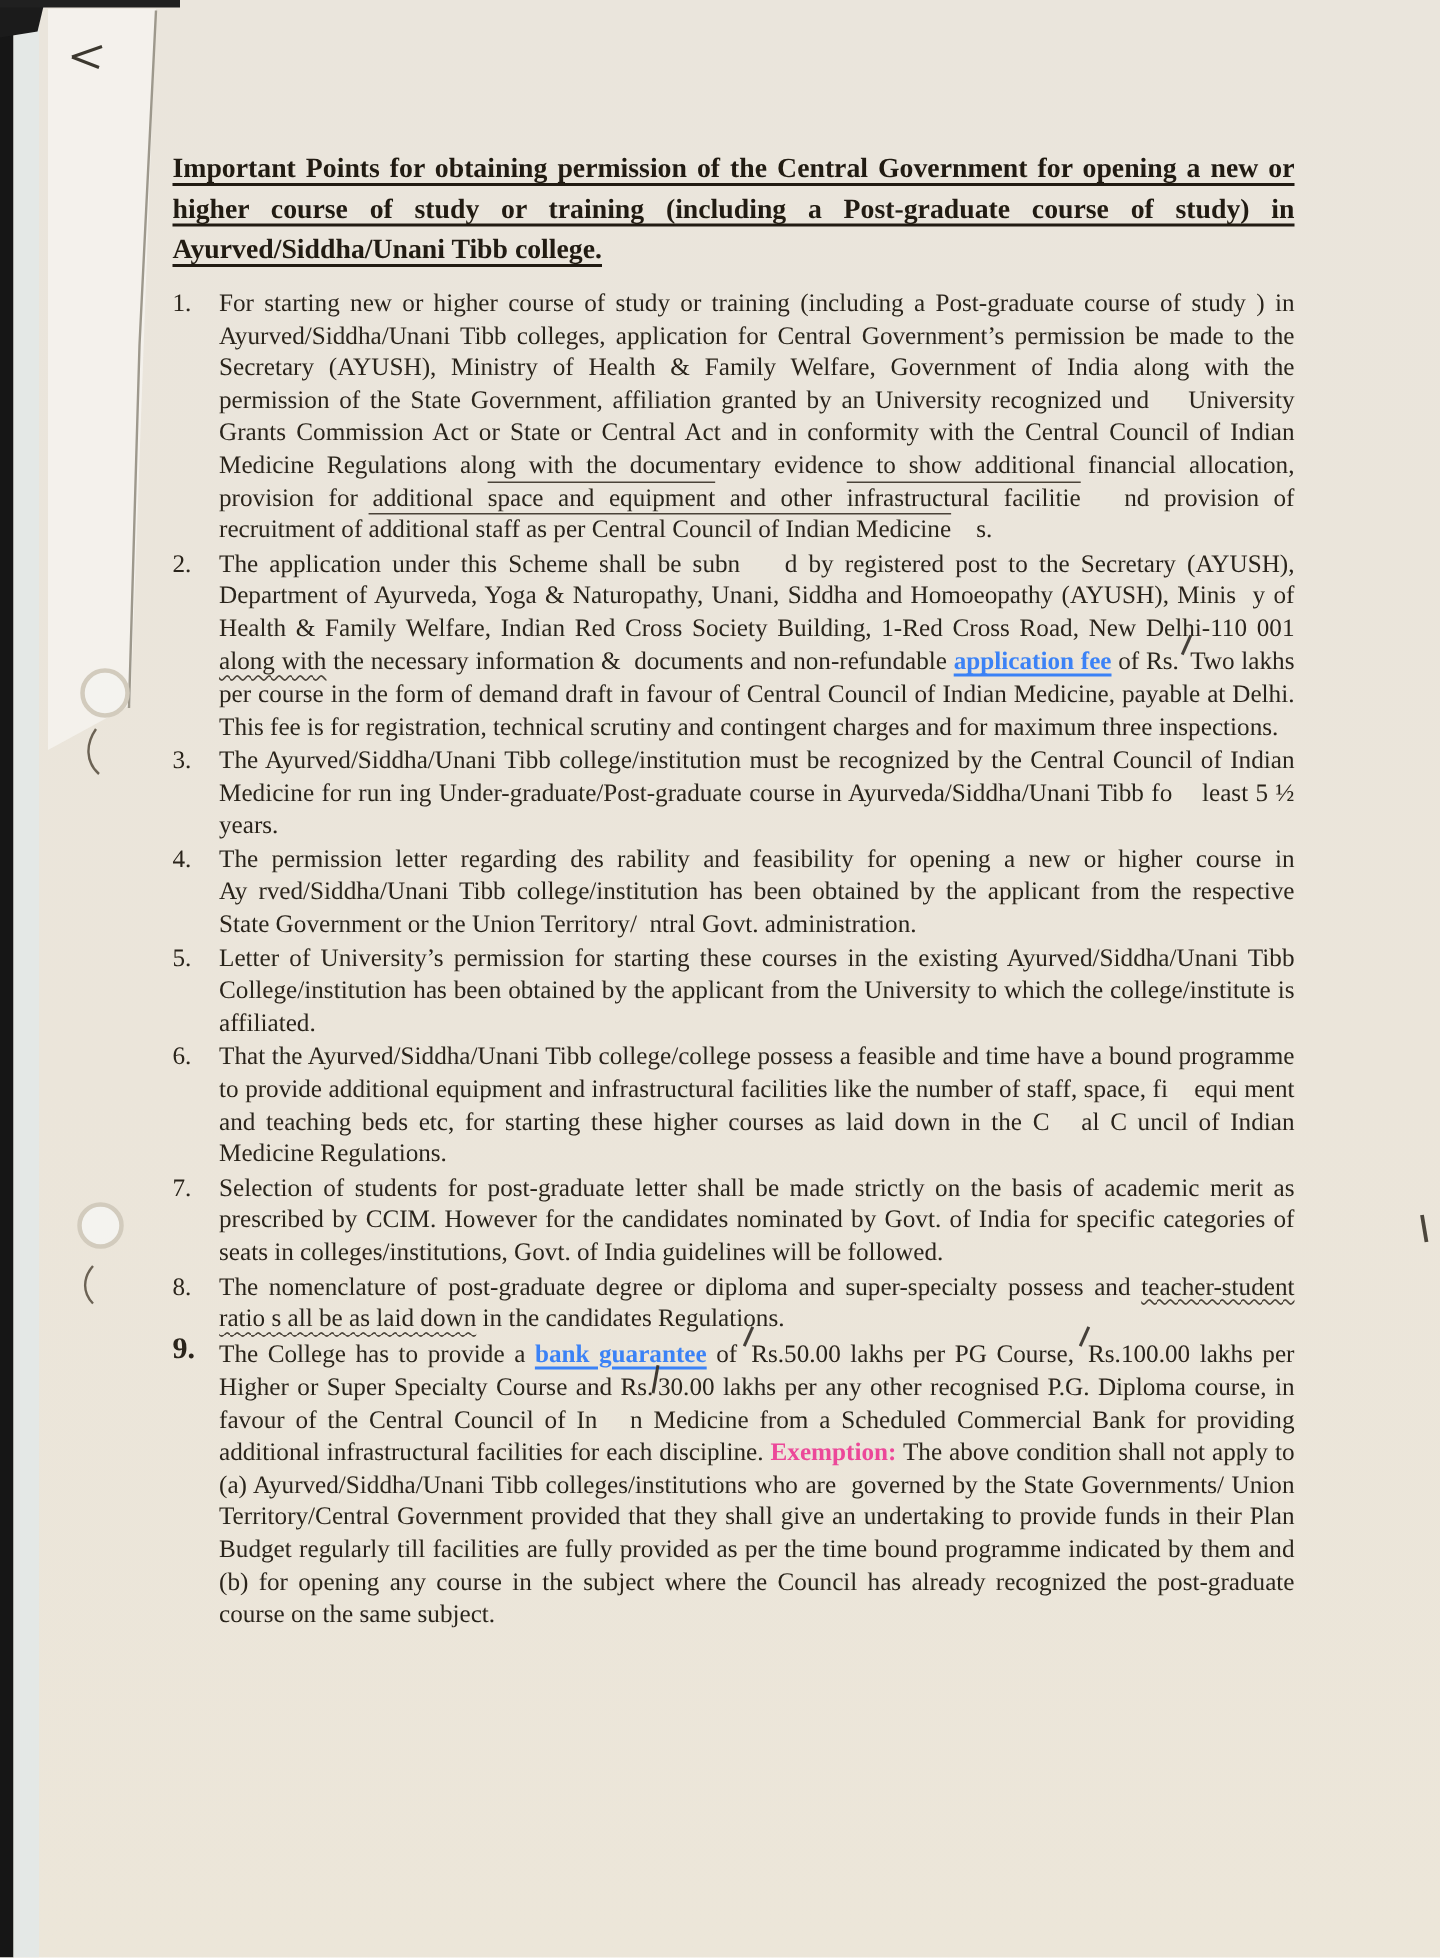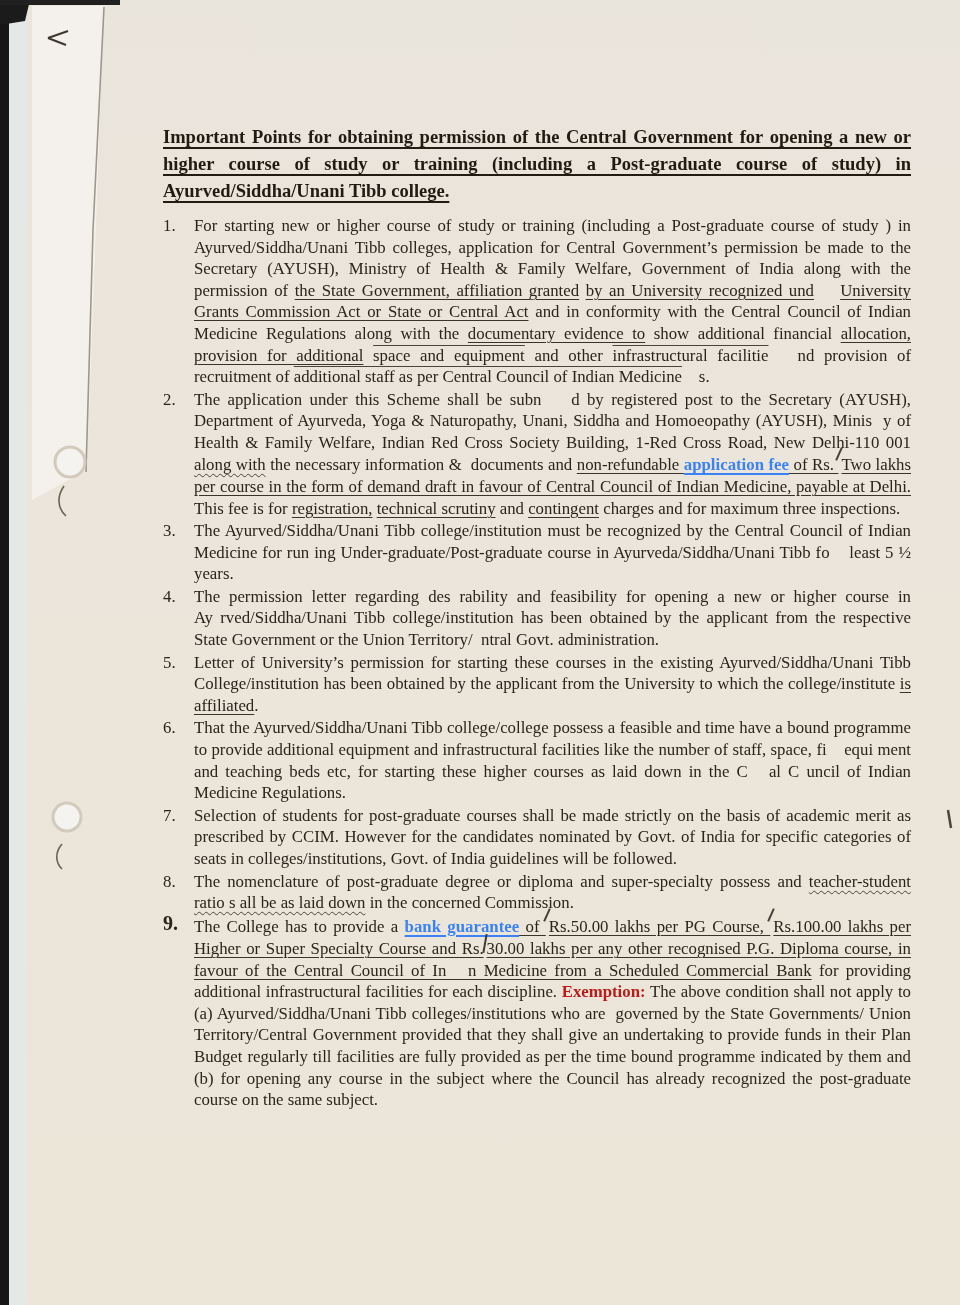--- a/index.html
+++ b/index.html
@@ -6,34 +6,34 @@
   body{
     width:960px;height:1305px;position:relative;overflow:hidden;
     background:linear-gradient(180deg,#eae5dc 0%,#ebe5da 55%,#ece6d9 100%);
     font-family:"Liberation Serif","DejaVu Serif",serif;
     color:#2a241b;
     -webkit-font-smoothing:antialiased;
   }
   .edge-black{position:absolute;left:0;top:0;width:9px;height:1305px;background:#161616;}
   .edge-light{position:absolute;left:9px;top:0;width:17px;height:1305px;background:#e4e8e6;}
   .artifacts{position:absolute;left:0;top:0;pointer-events:none;}
-  .content{position:absolute;left:115px;top:124px;width:748px;margin-left:48px;}
+  .content{position:absolute;left:115px;top:100px;width:748px;}
   .heading{
     font-size:18.5px;line-height:27px;font-weight:bold;color:#211b12;
     text-align:justify;margin:0 0 10px 0;
     text-decoration:underline;text-decoration-thickness:1.8px;text-underline-offset:4px;
   }
   .points{font-size:16.8px;line-height:21.6px;}
   .item{position:relative;padding-left:31px;text-align:justify;margin-bottom:1px;}
   .num{position:absolute;left:0;top:0;}
   .item-9 .num{font-size:20px;font-weight:600;top:-2px;}
-  .u{text-decoration:underline;text-decoration-thickness:1.4px;text-underline-offset:3px;text-decoration-color:#3a332a;}
+  .u{text-decoration-thickness:1.4px;text-underline-offset:3px;text-decoration-color:#3a332a;}
   .uw{text-decoration:underline wavy;text-decoration-thickness:1px;text-underline-offset:3px;text-decoration-color:#4a4338;}
   .o{text-decoration:overline;text-decoration-thickness:1.4px;text-decoration-color:#4a4338;}
-  .b{font-weight:bold;color:#b91c1c;}
+  .b{font-weight:bold;color:#ec4899;}
   .bu{font-weight:bold;color:#3b82f6;text-decoration:underline;text-decoration-thickness:1.5px;text-underline-offset:3px;}
   .tick{display:inline-block;width:3px;height:1em;position:relative;}
   .tick::before{content:"";position:absolute;left:0;top:-7px;width:2px;height:14px;background:#45403a;transform:rotate(24deg);}
   .penv{display:inline-block;width:3px;height:1em;position:relative;}
   .penv::before{content:"";position:absolute;left:0;top:-3px;width:2px;height:19px;background:#3f3931;transform:rotate(10deg);}
 </style>
 </head>
 <body>
 
 <div class="edge-black"></div>
@@ -74,24 +74,24 @@
     <div class="item item-5">
       <span class="num">5.</span>
       <span class="txt"><span>Letter of University’s permission for starting these courses in the existing Ayurved/Siddha/Unani Tibb College/institution has been obtained by the applicant from the University to which the college/institute </span><span class="u">is affiliated</span><span>.</span></span>
     </div>
     <div class="item item-6">
       <span class="num">6.</span>
       <span class="txt"><span>That the Ayurved/Siddha/Unani Tibb college/college possess a feasible and time have a bound programme to provide additional equipment and infrastructural facilities like the number of staff, space, fi&nbsp;&nbsp;&nbsp; equi&nbsp;ment and teaching beds etc, for starting these higher courses as laid down in the C&nbsp;&nbsp;&nbsp;al C&nbsp;uncil of Indian Medicine Regulations.</span></span>
     </div>
     <div class="item item-7">
       <span class="num">7.</span>
-      <span class="txt"><span>Selection of students for post-graduate courses shall be made strictly on the basis of academic merit as prescribed by CCIM. However for the candidates nominated by Govt. of India for specific categories of seats in colleges/institutions, Govt. of India guidelines will be followed.</span></span>
+      <span class="txt"><span>Selection of students for post-graduate letter shall be made strictly on the basis of academic merit as prescribed by CCIM. However for the candidates nominated by Govt. of India for specific categories of seats in colleges/institutions, Govt. of India guidelines will be followed.</span></span>
     </div>
     <div class="item item-8">
       <span class="num">8.</span>
-      <span class="txt"><span>The nomenclature of post-graduate degree or diploma and super-specialty possess and </span><span class="uw">teacher-student ratio s&nbsp;all be as laid down</span><span> in the concerned Commission.</span></span>
+      <span class="txt"><span>The nomenclature of post-graduate degree or diploma and super-specialty possess and </span><span class="uw">teacher-student ratio s&nbsp;all be as laid down</span><span> in the candidates Regulations.</span></span>
     </div>
     <div class="item item-9">
       <span class="num">9.</span>
       <span class="txt"><span>The College has to provide a </span><span class="bu">bank guarantee</span><span class="u"> of </span><span class="tick"></span><span class="u">Rs.50.00 lakhs per PG Course, </span><span class="tick"></span><span class="u">Rs.100.00 lakhs per Higher or Super Specialty Course and Rs.</span><span class="penv"></span><span class="u">30.00 lakhs per any other recognised P.G. Diploma course, in favour of the Central Council of In&nbsp;&nbsp;&nbsp;n Medicine from a Scheduled Commercial Bank</span><span> for providing additional infrastructural facilities for each discipline. </span><span class="b">Exemption:</span><span> The above condition shall not apply to (a) Ayurved/Siddha/Unani Tibb colleges/institutions who are&nbsp; governed by the State Governments/ Union Territory/Central Government provided that they shall give an undertaking to provide funds in their Plan Budget regularly till facilities are fully provided as per the time bound programme indicated by them and (b) for opening any course in the subject where the Council has already recognized the post-graduate course on the same subject.</span></span>
     </div>
   </div>
 </div>
 
 </body></html>

